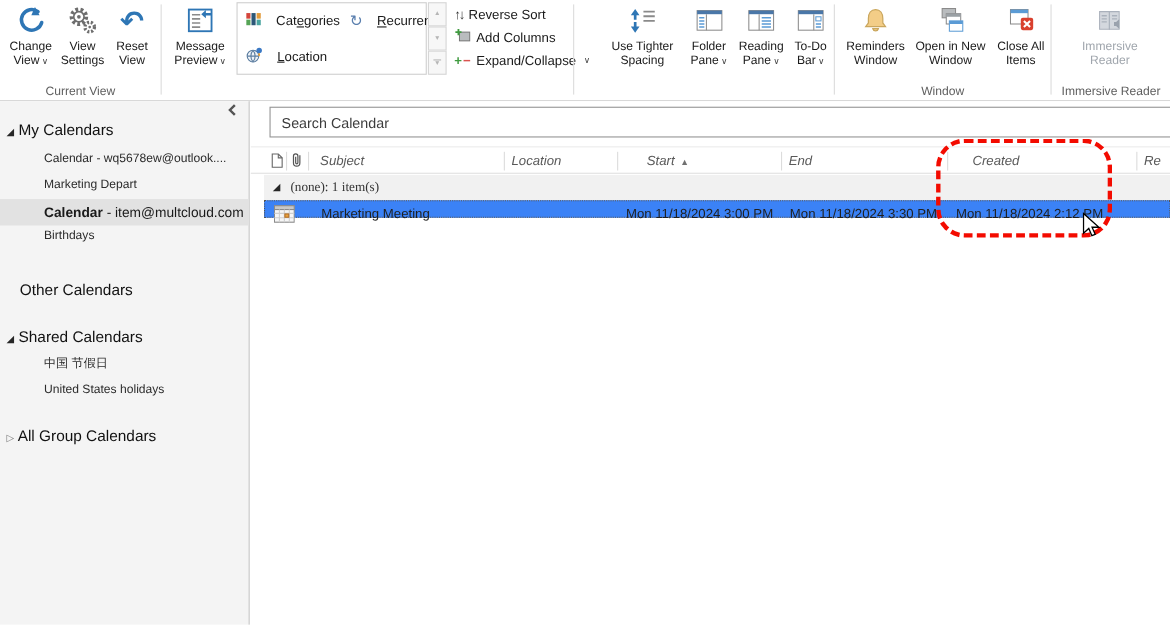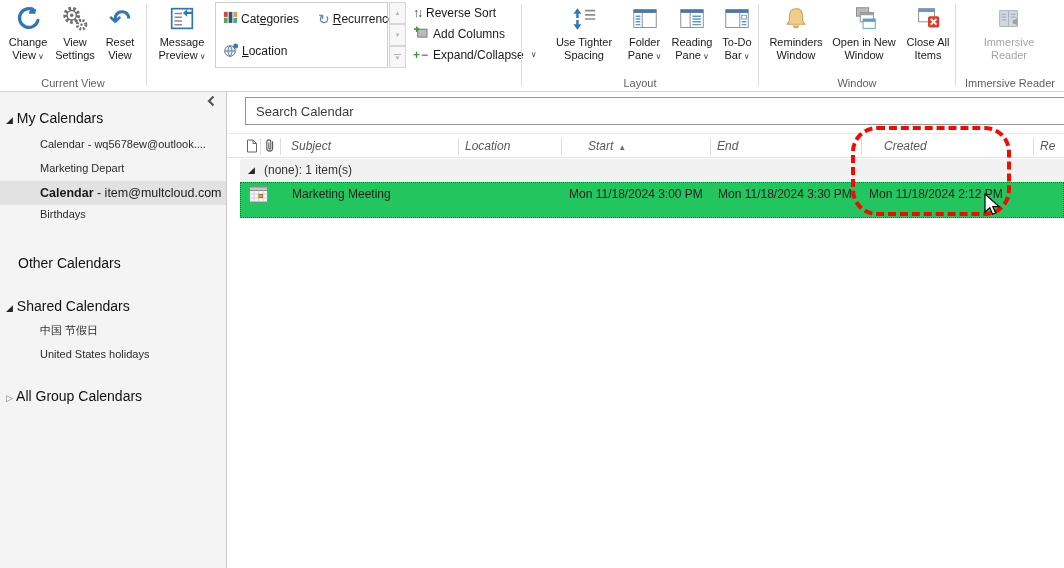--- a/index.html
+++ b/index.html
@@ -21,21 +21,21 @@
   .bigbtn { position:absolute; top:2px; height:70px; display:flex; flex-direction:column;
             align-items:center; cursor:default; }
   .bigbtn .bicon { height:34px; display:flex; align-items:center; justify-content:center; }
   .blabel { font-size:11px; line-height:13px; text-align:center; color:#1a1a1a; }
   .chev { font-size:8px; color:#444; margin-left:2px; }
   .disabled .blabel, .disabled .chev { color:#a0a6ad; }
   .glyph-blue { color:#2e76b5; font-size:26px; line-height:26px; font-weight:bold; }
 
   .gallery { position:absolute; top:2px; border:1px solid #cfcfcf; background:#fff;
              display:grid; grid-template-columns:95px 76px; grid-template-rows:32px 32px; }
-  .gcell { display:flex; align-items:center; gap:3px; padding-left:7px; font-size:12px;
+  .gcell { display:flex; align-items:center; gap:13px; padding-left:7px; font-size:12px;
            color:#1a1a1a; white-space:nowrap; }
   .gkey { text-decoration:underline; }
   .gscroll { position:absolute; top:2px; width:17px; height:66px; }
   .gsbtn { width:17px; height:22px; border:1px solid #d6d6d6; background:#f7f7f7;
            font-size:6px; color:#b5b5b5; display:flex; align-items:center; justify-content:center;
            flex-direction:column; }
   .arrlist { position:absolute; top:2px; }
   .arritem { height:21px; display:flex; align-items:center; gap:5px; font-size:12px;
              color:#1a1a1a; white-space:nowrap; }
   .udglyph { font-size:12px; color:#333; letter-spacing:-2px; }
@@ -59,23 +59,23 @@
                padding:0 10px; font-family:"Liberation Sans","DejaVu Sans",sans-serif; outline:none; }
   .searchbox::placeholder { color:#3c3c3c; opacity:1; }
   .hrow { position:absolute; left:0; top:41px; width:836px; height:25px;
           border-top:1px solid #ebebeb; border-bottom:1px solid #e0e0e0; }
   .hcol { position:absolute; top:5px; font-size:12px; color:#595959; white-space:nowrap;font-style:italic; }
   .hdiv { position:absolute; top:4px; height:17px; width:1px; background:#dcdcdc; }
   .sorticon { font-size:8px; color:#707070; margin-left:5px; }
   .grouprow { position:absolute; left:12px; top:67px; width:824px; height:23px;
               background:#f1f1f1; font-size:12px; color:#333; }
   .grouprow .tri { position:absolute; left:8px; top:6px; }
-  .grouprow .gtext { position:absolute; left:24px; top:4px; }
-  .itemrow { position:absolute; left:12px; top:90px; width:824px; height:36px;
-             background:#22c55e; border:1px dotted #555; }
+  .grouprow .gtext { position:absolute; left:24px; top:4px;font-family:Liberation Serif, serif; }
+  .itemrow { position:absolute; left:12px; top:90px; width:824px; height:16px;
+             background:#3b82f6; border:1px dotted #555; }
   .cell { position:absolute; top:4px; font-size:12px; color:#1f1f1f; white-space:nowrap; }
 
   
   .red-annot { position:absolute; left:851px; top:126px; width:160px; height:90px;
                border:4px dashed #f30b00; border-radius:26px; pointer-events:none; }
   .cursor { position:absolute; left:984px; top:193px; pointer-events:none; }
 </style>
 </head>
 <body>
 
@@ -230,21 +230,20 @@
         <svg width="30" height="30" viewBox="0 0 32 32">
           <rect x="4" y="6" width="24" height="19" fill="#fff" stroke="#8a8a8a"></rect>
           <rect x="4" y="6" width="24" height="3.5" fill="#4a77a8"></rect>
           <path d="M19 9.5v15.5" stroke="#8a8a8a"></path>
           <rect x="21" y="12" width="5" height="4" fill="none" stroke="#5b9bd5"></rect>
           <path d="M21 19h5M21 22h5" stroke="#5b9bd5" stroke-width="1.5"></path>
         </svg>
       </span>
       <span class="blabel"><span>To-Do Bar</span><span class="chev">∨</span></span>
     </div>
-    <div class="glabel">Layout</div>
   </div>
   <div class="gsep" style="left:758px"></div>
 
   <div class="rgroup" style="left:759px;width:196px">
     <div class="bigbtn" style="left:4px;width:66px">
       <span class="bicon">
         <svg width="30" height="30" viewBox="0 0 32 32">
           <path d="M16 5c-4.6 0-7 3.7-7 8.7V18l-2.6 3.6h19.2L23 18v-4.3C23 8.7 20.6 5 16 5z" fill="#f3cd87" stroke="#caa75e" stroke-width="1.2"></path>
           <path d="M13.3 23.6a2.8 2.8 0 0 0 5.4 0z" fill="#f3cd87" stroke="#caa75e" stroke-width="1.2"></path>
         </svg>

